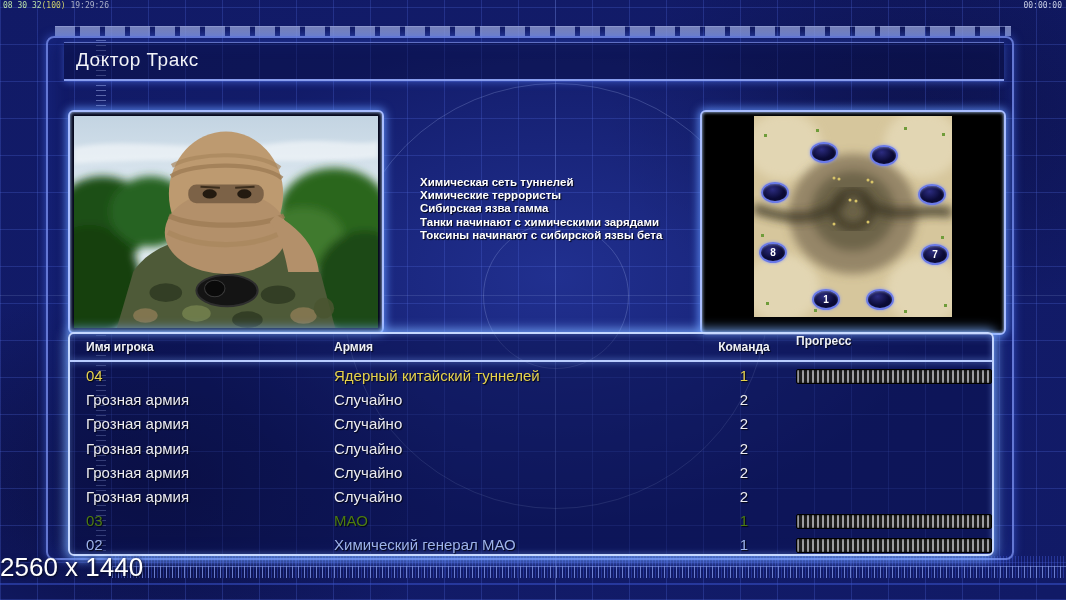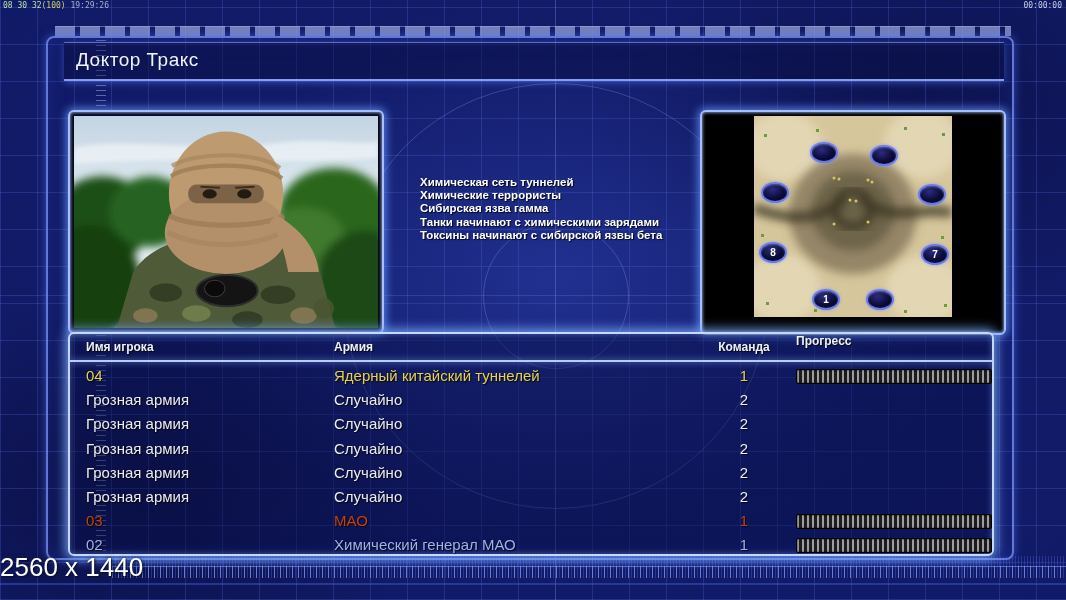--- a/index.html
+++ b/index.html
@@ -81,21 +81,21 @@
   .col{position:absolute;white-space:nowrap;}
   .col.name{left:16px;}
   .col.army{left:264px;}
   .col.team{left:646px;width:56px;text-align:center;}
   .col.prog{left:726px;width:194px;top:0;height:24.2px;}
   .bar{position:absolute;left:0;top:5px;width:194px;height:13px;border:1px solid #000;border-radius:2px;
     background:repeating-linear-gradient(90deg, rgba(165,165,165,.95) 0 2px, #1c1c1c 2px 5px);
     box-shadow:inset 0 0 2px rgba(0,0,0,.9);}
   .c-yellow{color:#e6d24c;}
   .c-white{color:#ececf2;}
-  .c-green{color:#c2410c;}
+  .c-green{color:#4d7c0f;}
   .c-blue{color:#9db2ea;}
   
   .res-label{position:absolute;left:0;right:0;top:552px;z-index:4;text-align:left;
     font-size:26px;color:#fff;text-shadow:0 0 4px rgba(20,30,90,.9),1px 1px 2px rgba(0,0,0,.8);}
 </style>
 </head>
 <body>
 
 <div class="grid"></div>
 <div class="ret-circle" style="left:343px;top:83px;width:424px;height:424px;"></div>

